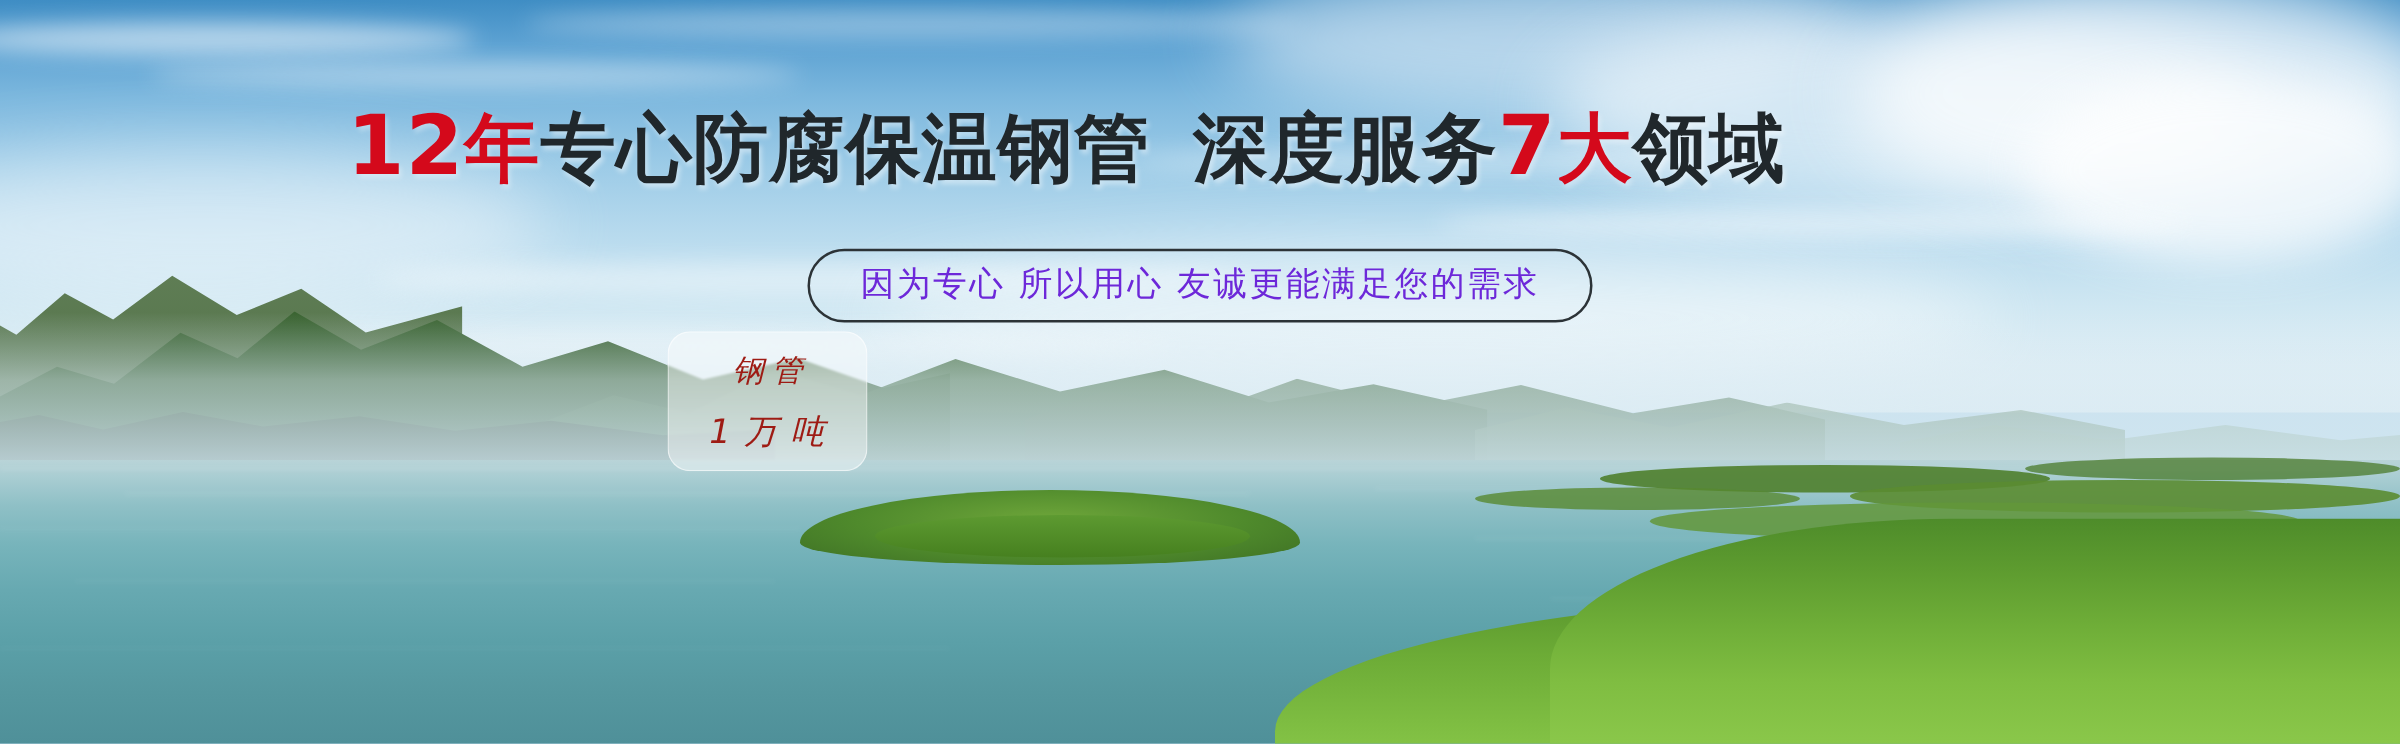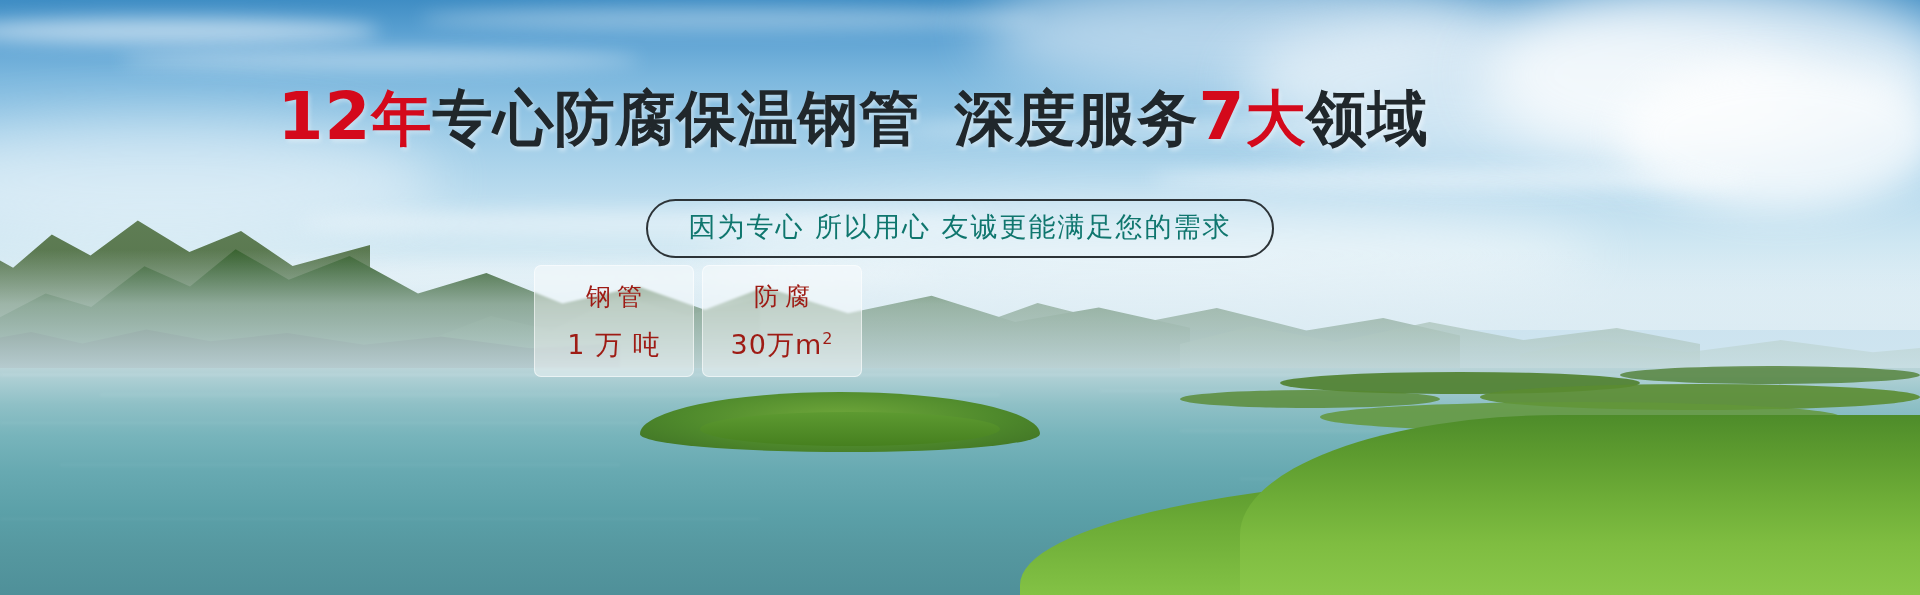--- a/index.html
+++ b/index.html
@@ -64,32 +64,33 @@
     white-space:nowrap;
   }
   #headline .dk{color:#20272b;text-shadow:2px 3px 4px rgba(255,255,255,.45);}
   #headline .rd{color:#d4091b;text-shadow:2px 3px 4px rgba(255,255,255,.35);}
   #headline .num{font-size:66px;}
   #headline .gap{display:inline-block;width:34px;}
 
   #subwrap{position:absolute;left:0;top:199px;width:1920px;text-align:center;}
   #subpill{
     display:inline-block;border:2px solid #2c3337;border-radius:34px;
-    padding:8px 40px 11px;font-size:27px;color:#0f766e;letter-spacing:2px;
+    padding:8px 40px 11px;font-size:27px;color:#6d28d9;letter-spacing:2px;
     background:transparent;white-space:nowrap;
   }
 
   
   #cards{position:absolute;left:534px;top:265px;display:flex;gap:8px;}
   .card{
-    width:158px;height:110px;border-radius:7px;
+    width:158px;height:110px;border-radius:18px;
     background:rgba(255,255,255,.40);
     border:1px solid rgba(255,255,255,.55);
     display:flex;flex-direction:column;align-items:center;justify-content:center;
     backdrop-filter:blur(1px);
+    font-style:italic;
   }
   .card .ct{font-size:25px;color:#9e1b14;letter-spacing:6px;padding-left:6px;margin-bottom:14px;}
   .card .cv{font-size:27px;color:#9e1b14;letter-spacing:1px;}
   .card .cv sup{font-size:16px;vertical-align:super;}
 </style>
 </head>
 <body>
 
 <div id="banner">
 
@@ -174,19 +175,15 @@
 
   <div id="subwrap">
     <span id="subpill">因为专心 所以用心  友诚更能满足您的需求</span>
   </div>
 
   <div id="cards">
     <div class="card">
       <div class="ct">钢管</div>
       <div class="cv"><span>1 万 吨</span><sup></sup></div>
     </div>
-    <div class="card">
-      <div class="ct">防腐</div>
-      <div class="cv"><span>30万m</span><sup>2</sup></div>
-    </div>
   </div>
 
 </div>
 
 </body></html>

